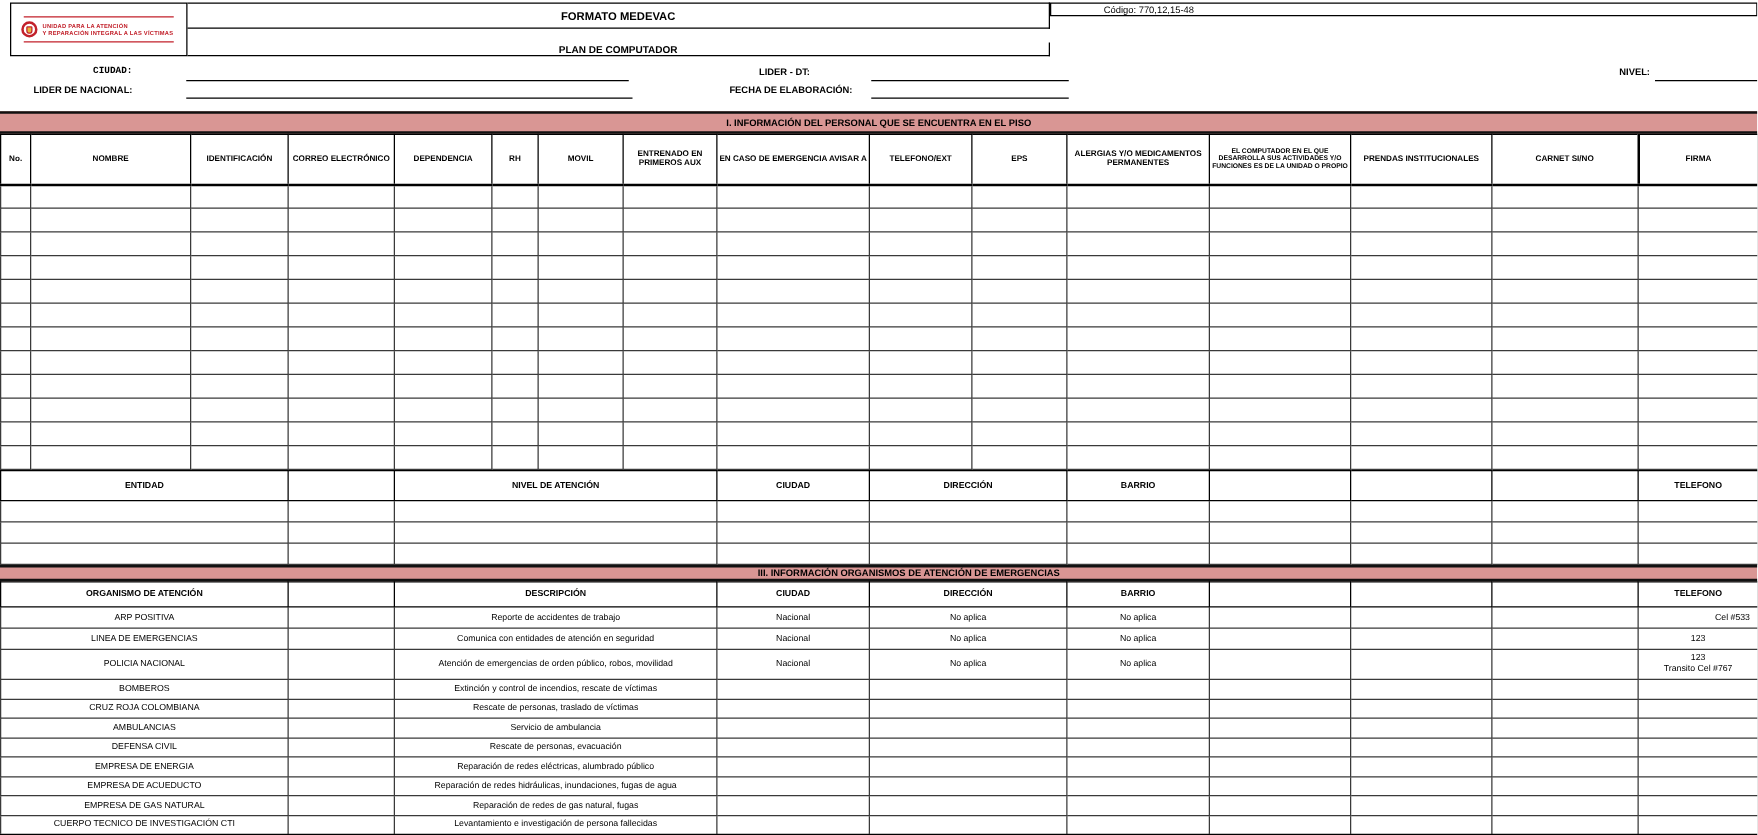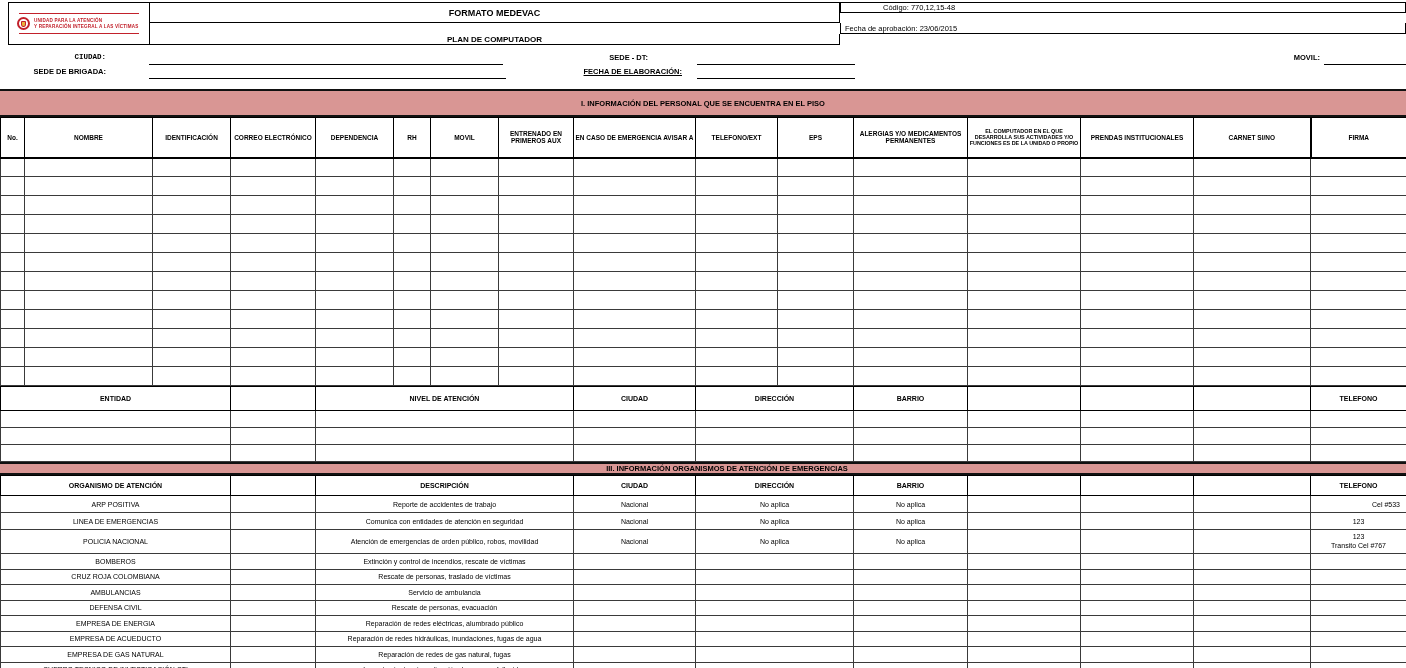--- a/index.html
+++ b/index.html
@@ -27,21 +27,21 @@
   .m-cell.first { border-top:1px solid #000;padding-left:42px; }
   .t-cell.t-main { border-bottom:1px solid #000; }
   .t-sub.mid { border-bottom:1px solid #000; }
   
   .fields { position:relative; width:1406px; height:44px; font-size:7.5px; font-weight:bold; }
   .flabel { position:absolute; text-align:right; }
   .fline  { position:absolute; height:12px; border-bottom:1px solid #000; }
   
   .bar { width:1406px; background:var(--bar-bg,#d99694); border-top:2px solid #111; border-bottom:2px solid #111;
          display:flex; align-items:center; justify-content:center; font-size:7.5px; font-weight:bold; }
-  .bar1 { height:28px; } .bar2 { height:12px; } .bar3 { height:13px;padding-left:48px; }
+  .bar1 { height:18px; } .bar2 { height:12px; } .bar3 { height:13px;padding-left:48px; }
   
   table { border-collapse:collapse; table-layout:fixed; width:1406px; }
   td, th { border:1px solid #3a3a3a; padding:0 1px; text-align:center; vertical-align:middle; overflow:hidden; }
   .s1 th { border:1px solid #000; border-bottom:2px solid #000; font-size:6.5px; line-height:1.15; font-weight:bold; }
   .s1 th.tiny { font-size:5.4px; }
   .s1 th.thick-l, .s1 td.thick-l { border-left:2px solid #000; }
   .s1 tr.head { height:40px; }
   .s1 tbody tr { height:19px; }
   .s2 tr.head, .s3 tr.head { font-weight:bold; font-size:7px; }
   .s2 tr.head { height:24px; }
@@ -73,35 +73,34 @@
           <span>Y REPARACIÓN INTEGRAL A LAS VÍCTIMAS</span>
         </span>
       </div>
       <div class="redline"></div>
     </div>
 
     <div class="t-cell t-main">FORMATO MEDEVAC</div>
     <div class="t-cell t-sub" style="grid-row:4">PLAN DE COMPUTADOR</div>
 
     <div class="m-cell first" style="grid-row:1">Código:  770,12,15-48</div>
-    <div class="m-cell" style="grid-row:3">Fecha de aprobación: 23/06/2015</div>
   </div>
 
   <div class="fields">
     <div class="flabel" style="top:8px; left:0; width:106px;font-family:Liberation Mono, monospace;">CIUDAD:</div>
     <div class="fline" style="top:8px; left:149px; width:354px;"></div>
-    <div class="flabel" style="top:22px; left:0; width:106px;">SEDE DE BRIGADA:</div>
+    <div class="flabel" style="top:22px; left:0; width:106px;">LIDER DE NACIONAL:</div>
     <div class="fline" style="top:22px; left:149px; width:357px;"></div>
 
-    <div class="flabel" style="top:8px; left:448px; width:200px;">SEDE - DT:</div>
+    <div class="flabel" style="top:8px; left:448px; width:200px;">LIDER - DT:</div>
     <div class="fline" style="top:8px; left:697px; width:158px;"></div>
-    <div class="flabel" style="top:22px; left:448px; width:234px;text-decoration:underline;">FECHA DE ELABORACIÓN:</div>
+    <div class="flabel" style="top:22px; left:448px; width:234px;">FECHA DE ELABORACIÓN:</div>
     <div class="fline" style="top:22px; left:697px; width:158px;"></div>
 
-    <div class="flabel" style="top:8px; left:1264px; width:56px;">MOVIL:</div>
+    <div class="flabel" style="top:8px; left:1264px; width:56px;">NIVEL:</div>
     <div class="fline" style="top:8px; left:1324px; width:82px;"></div>
   </div>
 
   <div class="bar bar1">
     <span>I. INFORMACIÓN DEL PERSONAL QUE SE ENCUENTRA EN EL PISO</span>
   </div>
 
   <table class="s1">
     <colgroup>
       <col style="width:24px">

